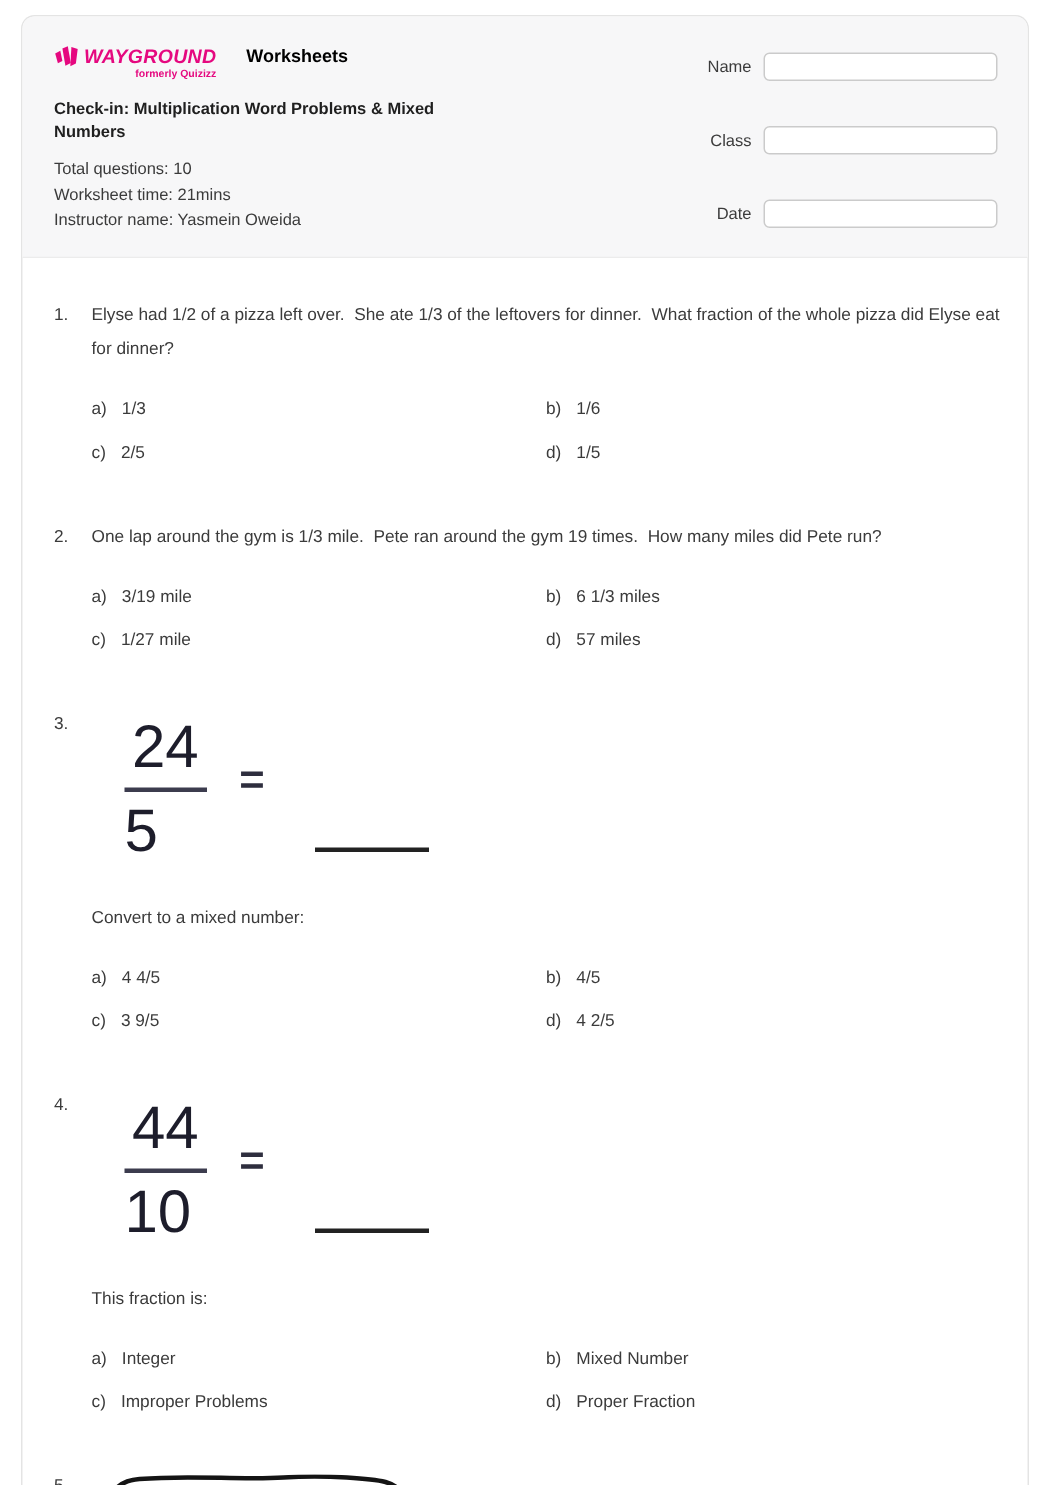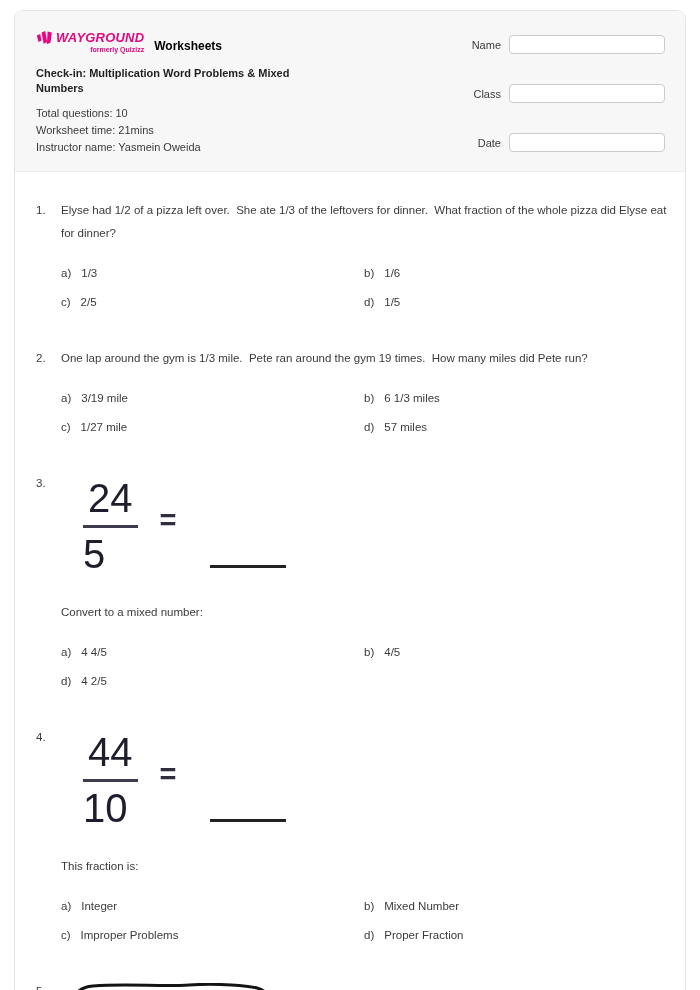--- a/index.html
+++ b/index.html
@@ -20,21 +20,21 @@
   }
   
   .sheet-header {
     background: #f7f7f8;
     border-bottom: 1px solid #ececec;
     border-radius: 8px 8px 0 0;
     padding: 19px 20px 15px 21px;
     display: flex;
     justify-content: space-between;
   }
-  .logo-row { display: flex; align-items: flex-end; gap: 10px; margin-bottom: 13px; }
+  .logo-row { display: flex; align-items: flex-start; gap: 20px; margin-bottom: 13px; }
   .logo { display: flex; flex-direction: column; align-items: flex-end; }
   .logo-top { display: flex; align-items: center; gap: 3px; }
   .wordmark {
     font-size: 13px; font-weight: bold; font-style: italic;
     color: #e5087f; letter-spacing: 0.2px;
   }
   .tagline { font-size: 7px; font-weight: bold; color: #e5087f; margin-top: 1px; }
   .product { font-size: 12px; font-weight: bold; color: #000000; }
   .ws-title {
     font-size: 11px; font-weight: bold; color: #1f1f1f;
@@ -163,20 +163,21 @@
             <div class="num">24</div>
             <div class="den">5</div>
           </div>
           <div class="eq">=</div>
           <div class="blank"></div>
         </div>
         <div class="qtext">Convert to a mixed number:</div>
         <div class="options">
           <div class="opt"><span class="opt-letter">a)</span><span>4 4/5</span></div>
           <div class="opt"><span class="opt-letter">b)</span><span>4/5</span></div>
+          <div class="opt"><span class="opt-letter">c)</span><span>3 9/5</span></div>
           <div class="opt"><span class="opt-letter">d)</span><span>4 2/5</span></div>
         </div>
       </div>
     </div>
 
     <div class="question">
       <div class="qnum">4.</div>
       <div class="qcontent">
         <div class="fracimg">
           <div class="frac">

